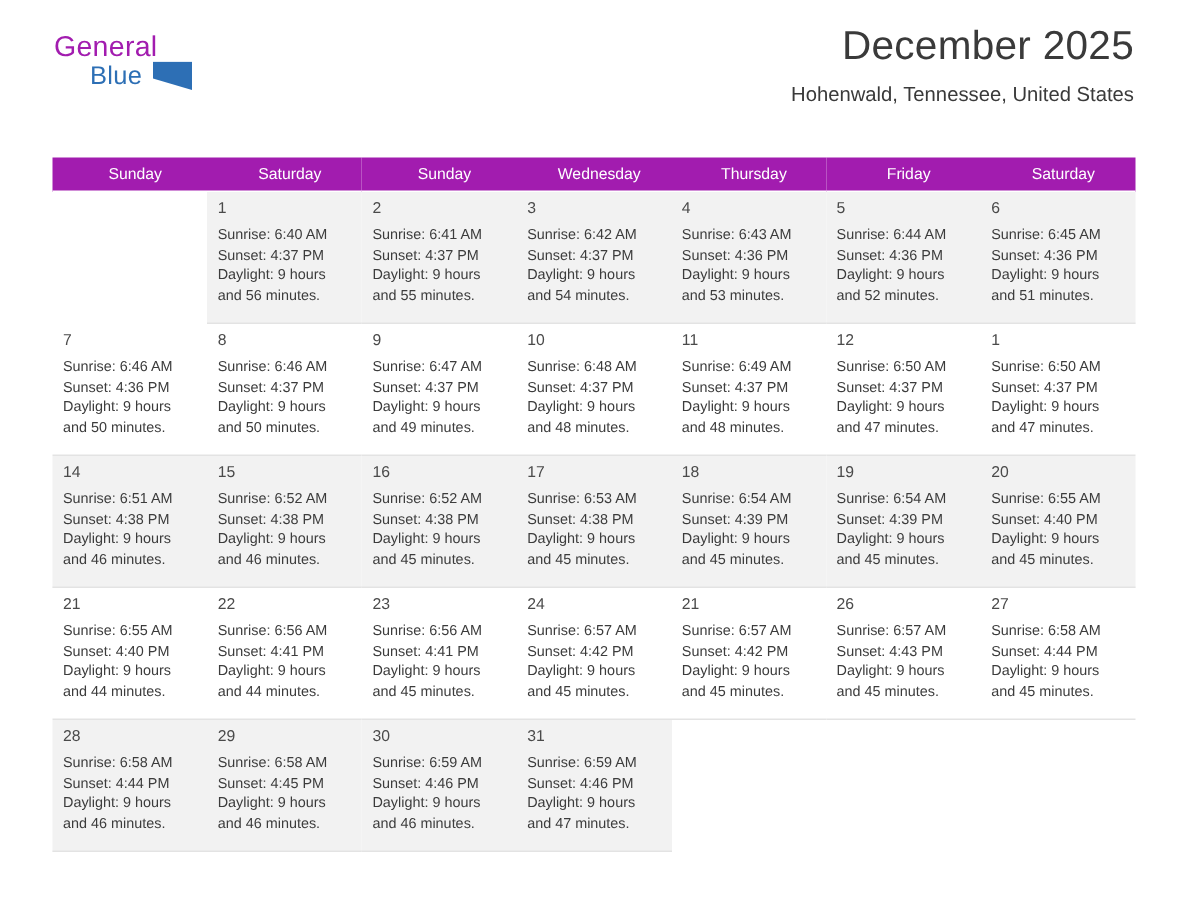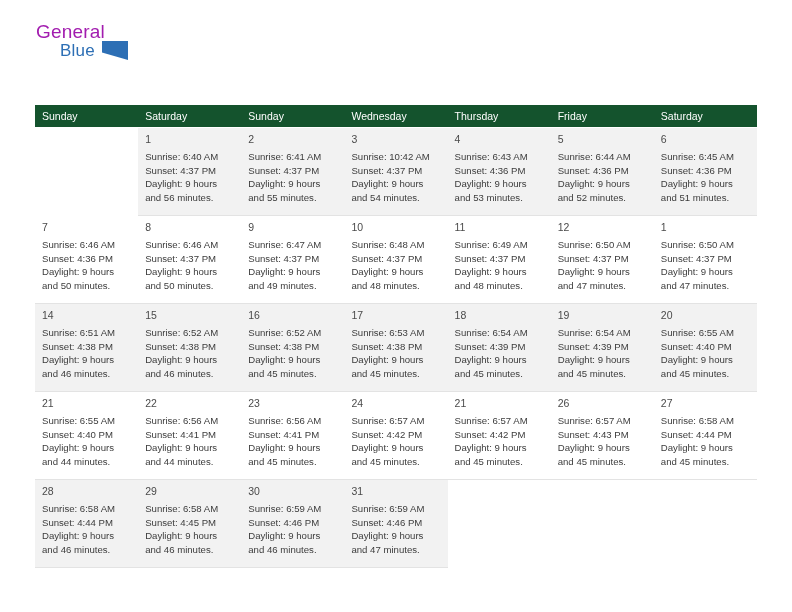--- a/index.html
+++ b/index.html
@@ -72,25 +72,25 @@
   
   .calendar {
     position: absolute;
     left: 35px;
     top: 105px;
     width: 722px;
     border-collapse: collapse;
     table-layout: fixed;
   }
   .calendar th {
-    background: #14532d;
+    background: #a21caf;
     color: #ffffff;
     font-size: 10.5px;
     font-weight: normal;
-    text-align: left;
+    text-align: center;
     padding: 5px 0 5px 7px;
     height: 19px;
     border: none;
   }
   .calendar td {
     vertical-align: top;
     border-top: 1px solid #ffffff;
     border-bottom: 1px solid #e3e3e3;
     padding: 4px 6px 8px 7px;
     height: 88px;
@@ -116,20 +116,24 @@
 </head>
 <body>
 
 <div class="page">
 
   <div class="header">
     <div class="logo">
       <span class="logo-general">General</span>
       <span class="logo-flag"></span>
       <span class="logo-blue">Blue</span>
+    </div>
+    <div class="title-block">
+      <h1 class="month-title">December 2025</h1>
+      <div class="location">Hohenwald, Tennessee, United States</div>
     </div>
   </div>
 
   <table class="calendar">
     <thead>
       <tr>
         <th>Sunday</th>
         <th>Saturday</th>
         <th>Sunday</th>
         <th>Wednesday</th>
@@ -155,21 +159,21 @@
             <div class="lines">
               <span>Sunrise: 6:41 AM</span>
               <span>Sunset: 4:37 PM</span>
               <span>Daylight: 9 hours</span>
               <span>and 55 minutes.</span>
             </div>
           </td>
           <td>
             <span class="daynum">3</span>
             <div class="lines">
-              <span>Sunrise: 10:42 AM</span>
+              <span>Sunrise: 6:42 AM</span>
               <span>Sunset: 4:37 PM</span>
               <span>Daylight: 9 hours</span>
               <span>and 54 minutes.</span>
             </div>
           </td>
           <td>
             <span class="daynum">4</span>
             <div class="lines">
               <span>Sunrise: 6:43 AM</span>
               <span>Sunset: 4:36 PM</span>

